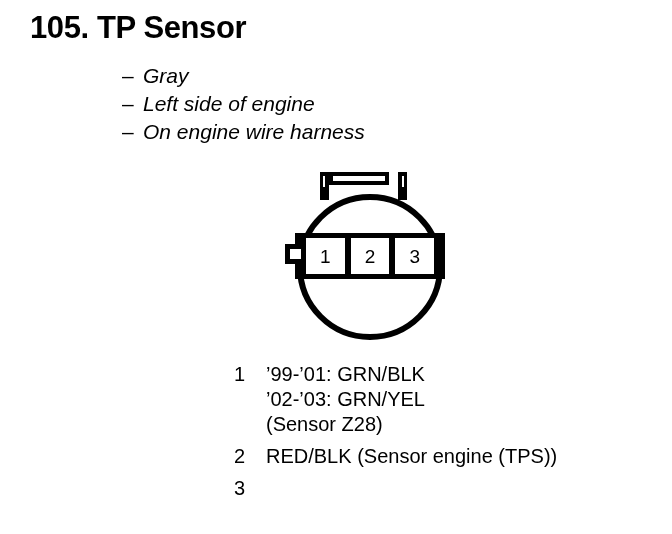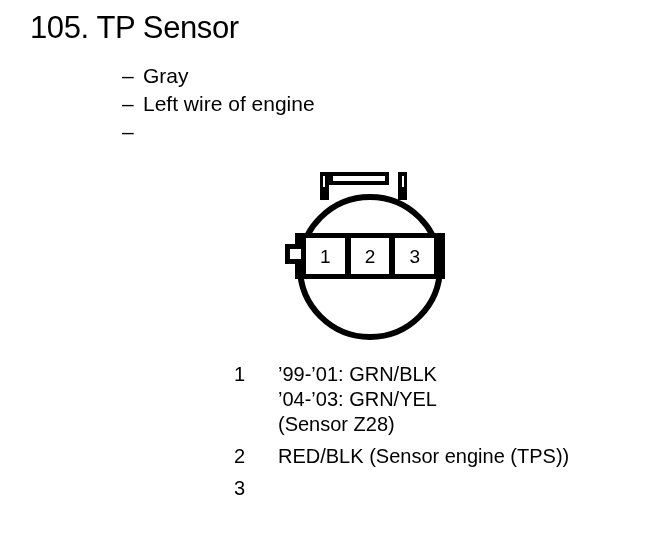--- a/index.html
+++ b/index.html
@@ -16,21 +16,21 @@
     color: #000000;
     -webkit-font-smoothing: none;
   }
 
   
   #page-title {
     position: absolute;
     left: 30px;
     top: 12px;
     font-size: 31px;
-    font-weight: normal;
+    font-weight: bold;
     letter-spacing: -0.4px;
     white-space: nowrap;
     line-height: 1.05;
   }
 
   
   #spec-list {
     position: absolute;
     left: 122px;
     top: 62px;
@@ -41,21 +41,21 @@
     align-items: flex-start;
     height: 28px;
     font-size: 21px;
     line-height: 28px;
     white-space: nowrap;
   }
   .spec-dash {
     width: 21px;
     flex: 0 0 21px;
   }
-  .spec-text { flex: 0 0 auto; }
+  .spec-text { flex: 0 0 auto; font-style: italic; }
 
   
   #connector-diagram {
     position: absolute;
     left: 285px;
     top: 172px;
     width: 170px;
     height: 150px;
   }
   
@@ -158,44 +158,44 @@
     font-size: 20px;
     line-height: 25px;
     white-space: nowrap;
   }
   .legend-num {
     width: 32px;
     flex: 0 0 32px;
   }
   .legend-lines {
     flex: 0 0 auto;
-    margin-left: 12px;
   }
   .legend-line { white-space: nowrap; }
   .legend-gap { height: 7px; }
 </style>
 </head>
 <body>
 
 <div id="page-title">105. TP Sensor</div>
 
 <div id="spec-list">
 
   <div class="spec-row">
     <span class="spec-dash">–</span>
     <span class="spec-text">Gray</span>
   </div>
 
   <div class="spec-row">
     <span class="spec-dash">–</span>
-    <span class="spec-text">Left wire of engine</span>
+    <span class="spec-text">Left side of engine</span>
   </div>
 
   <div class="spec-row">
     <span class="spec-dash">–</span>
+    <span class="spec-text">On engine wire harness</span>
   </div>
 
 </div>
 
 <div id="connector-diagram">
 
   <div class="latch-post" id="latch-post-left"></div>
   <div class="latch-post" id="latch-post-right"></div>
   <div id="latch-post-left-slot"></div>
   <div id="latch-post-right-slot"></div>
@@ -212,21 +212,21 @@
   <div id="connector-nub"></div>
 
 </div>
 
 <div id="pin-legend">
 
   <div class="legend-row">
     <span class="legend-num">1</span>
     <span class="legend-lines">
       <div class="legend-line">’99-’01: GRN/BLK</div>
-      <div class="legend-line">’04-’03: GRN/YEL</div>
+      <div class="legend-line">’02-’03: GRN/YEL</div>
       <div class="legend-line">(Sensor Z28)</div>
     </span>
   </div>
 
   <div class="legend-gap"></div>
 
   <div class="legend-row">
     <span class="legend-num">2</span>
     <span class="legend-lines">
       <div class="legend-line">RED/BLK (Sensor engine (TPS))</div>

